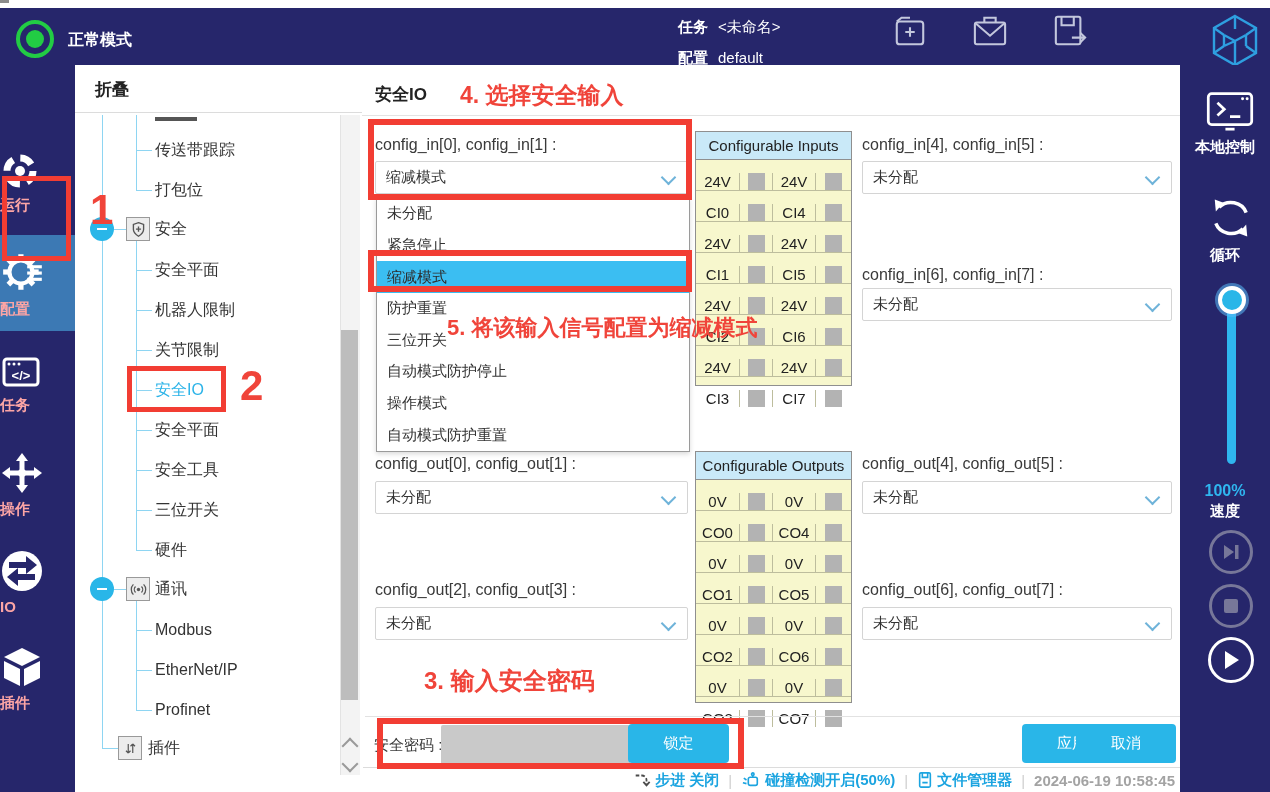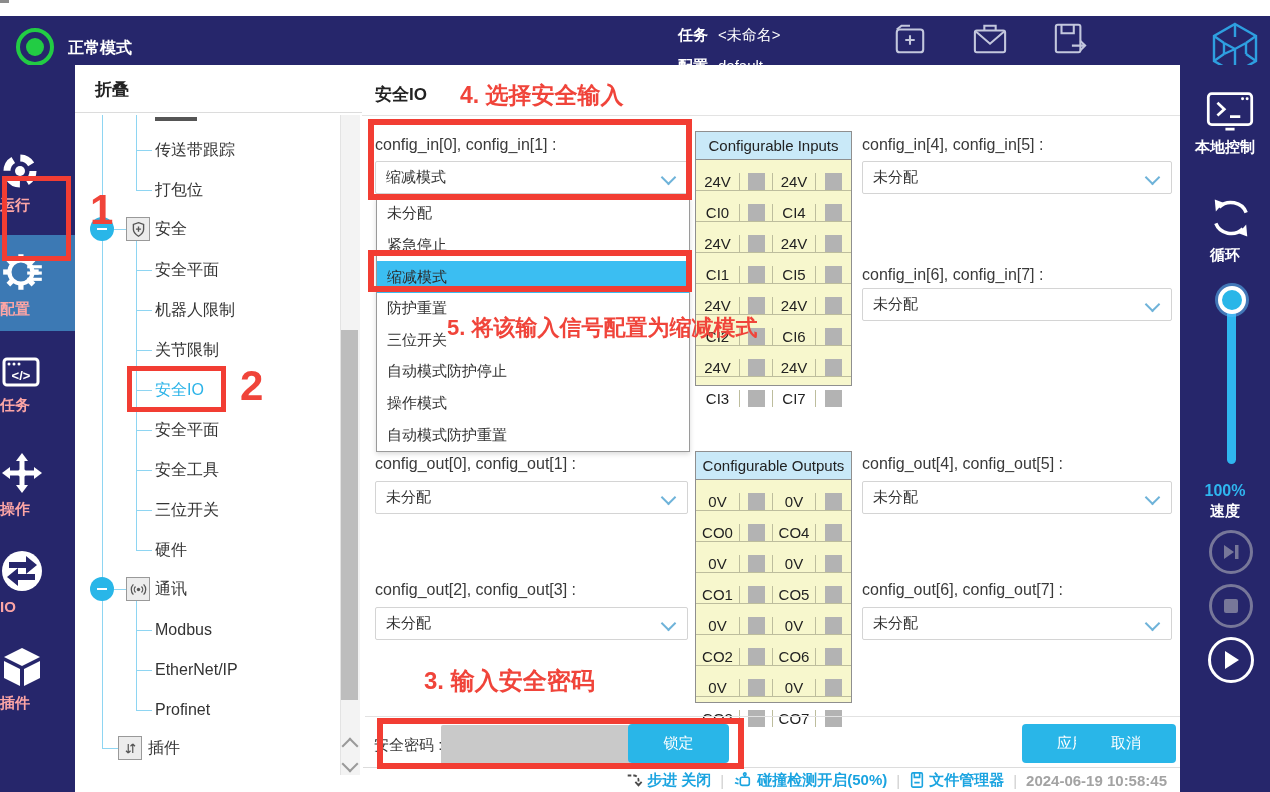--- a/index.html
+++ b/index.html
@@ -1,20 +1,20 @@
 <!DOCTYPE html>
 <html><head>
 <meta charset="utf-8">
 <style>
   html,body{margin:0;padding:0;background:#888;}
   #stage{position:relative;width:1270px;height:792px;overflow:hidden;background:#fff;
          font-family:"Liberation Sans","DejaVu Sans",sans-serif;}
   .ab{position:absolute;}
   
-  .topbar{left:0;top:16px;width:1270px;height:65px;background:#26266b;}
+  .topbar{left:0;top:8px;width:1270px;height:65px;background:#26266b;}
   .topbar .ttl{color:#fff;font-size:16px;font-weight:bold;}
   .kv{color:#fff;font-size:15px;white-space:nowrap;}
   .kv b{font-weight:bold;margin-right:10px;}
   .tb-btn{width:64px;text-align:center;cursor:pointer;}
   .tb-btn .lbl{color:#c3c7dd;font-size:13px;margin-top:12px;}
   
   .sideL{left:0;top:65px;width:75px;height:727px;background:#26266b;}
   .snav{width:56px;text-align:left;color:#fca5a5;font-size:15px;font-weight:bold;cursor:pointer;}
   .snav .lbl{margin-top:2px;}
   .active-bg{left:0;top:170px;width:75px;height:96px;background:#3c79b4;}
@@ -54,21 +54,21 @@
   .tcell{border-right:1px solid #bdbd9d;border-bottom:1px solid #bdbd9d;display:flex;align-items:center;justify-content:center;
          font-size:15px;color:#222;box-sizing:border-box;}
   .trow:last-child .tcell{border-bottom:none;}
   .c1{width:44px;}.c2{width:33px;}.c3{width:43px;}.c4{width:35px;border-right:none;}
   .sq{width:17px;height:17px;background:#b3b3b3;}
   .bluebtn{position:absolute;background:#29b6e8;color:#fff;border:none;border-radius:4px;font-size:15px;
            display:flex;align-items:center;justify-content:center;cursor:pointer;font-family:inherit;}
   .pw-line{left:365px;top:716px;width:815px;height:1px;background:#e2e2e2;}
   .pwinput{left:441px;top:725px;width:185px;height:38px;background:#c9c9c9;border:none;border-radius:2px;}
   .statusbar{left:363px;top:767px;width:817px;height:25px;background:#fff;border-top:1px solid #dcdcdc;
-             display:flex;align-items:center;justify-content:flex-end;gap:9px;padding-right:13px;box-sizing:border-box;
+             display:flex;align-items:center;justify-content:flex-end;gap:9px;padding-right:5px;box-sizing:border-box;
              font-size:15px;font-weight:bold;}
   .st-blue{color:#1ba4e0;display:flex;align-items:center;gap:4px;cursor:pointer;}
   .st-sep{color:#cfcfcf;font-weight:normal;}
   .st-time{color:#a3a3a3;}
   
   .sideR{left:1180px;top:65px;width:90px;height:727px;background:#26266b;}
   .rlabel{position:absolute;width:90px;text-align:center;color:#fff;font-size:15px;font-weight:bold;}
   .speedpct{position:absolute;width:90px;text-align:center;color:#2fb6ef;font-size:16px;font-weight:bold;}
   .slider-track{left:1227px;top:296px;width:9px;height:168px;background:#2fb6ef;border-radius:5px;cursor:pointer;}
   .slider-handle{left:1218px;top:286px;width:20px;height:20px;border-radius:50%;background:#29b6e8;border:4px solid #fff;

